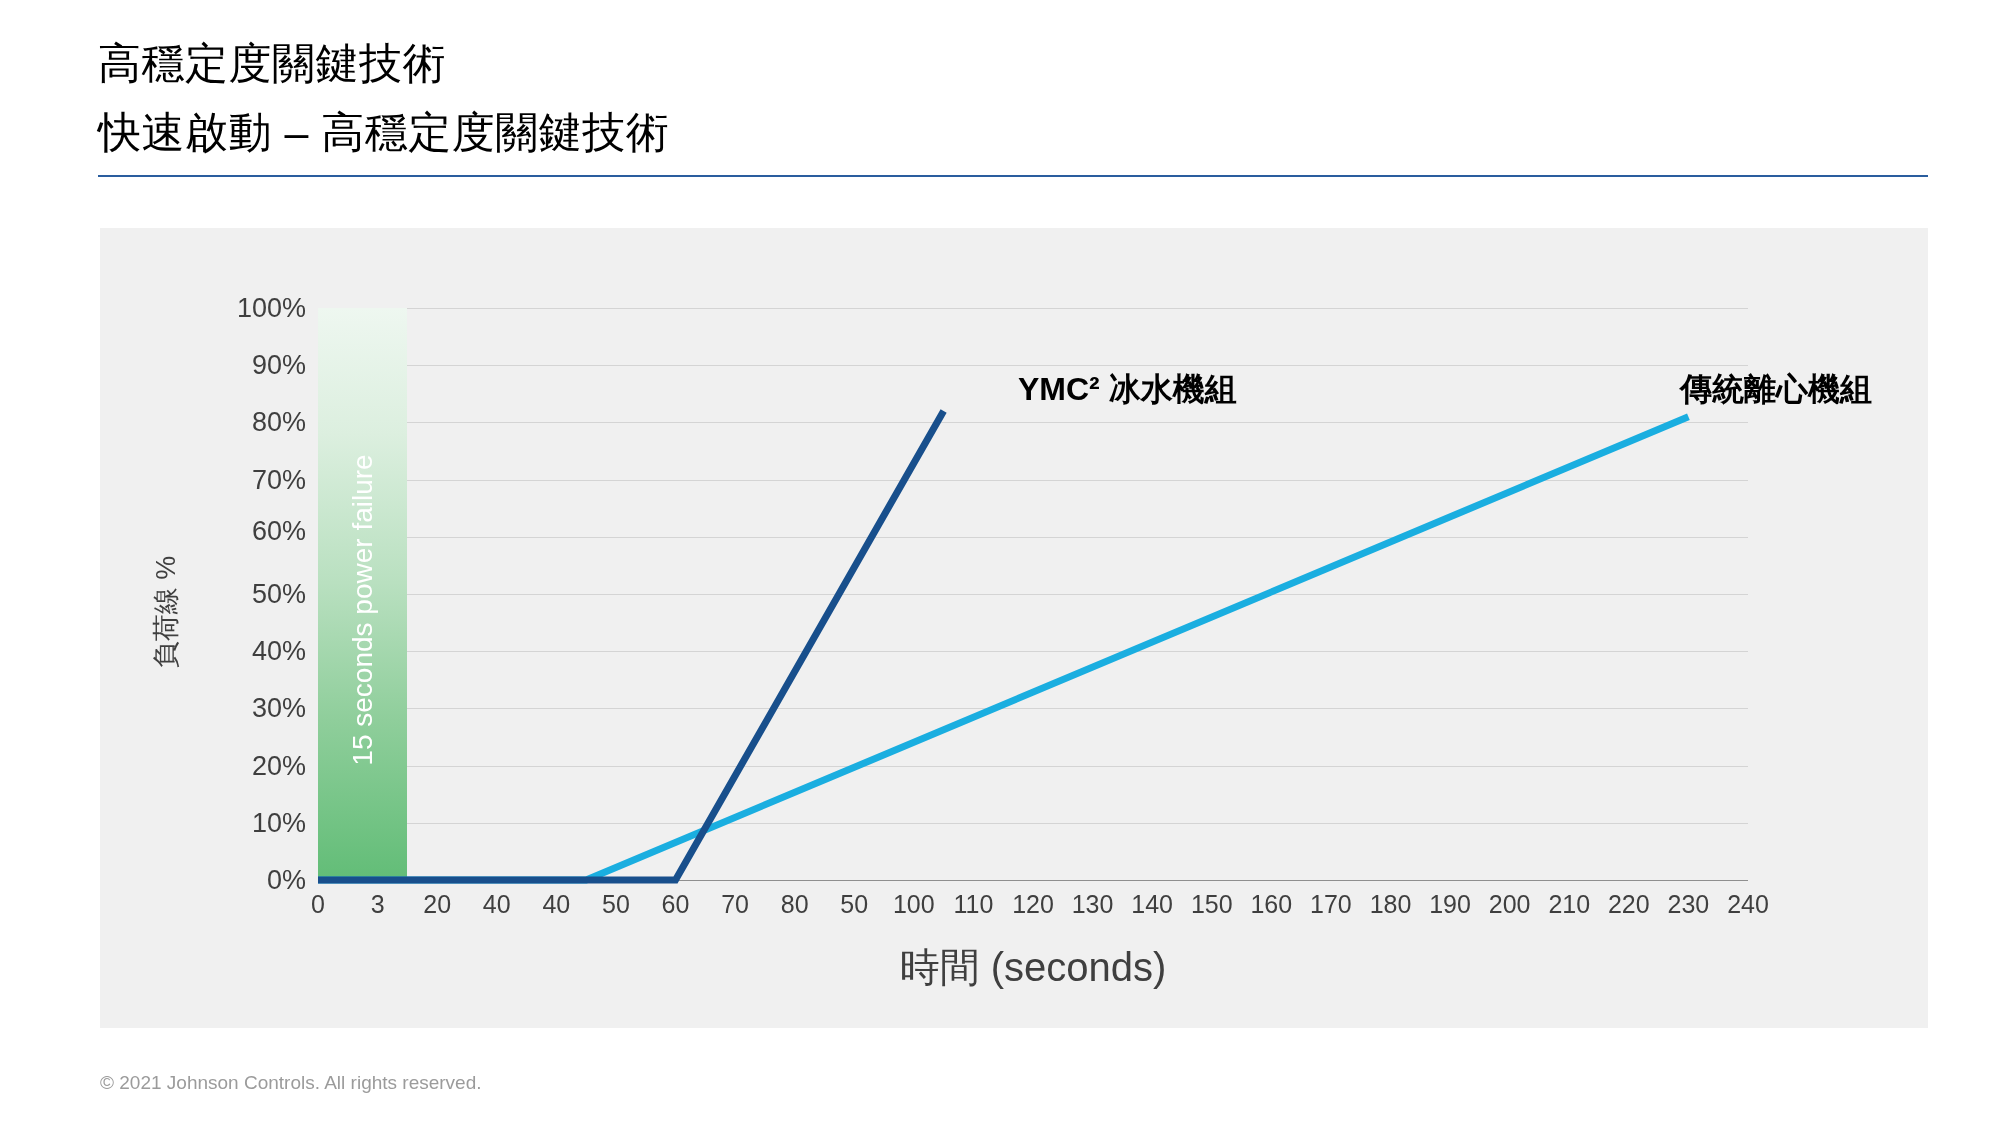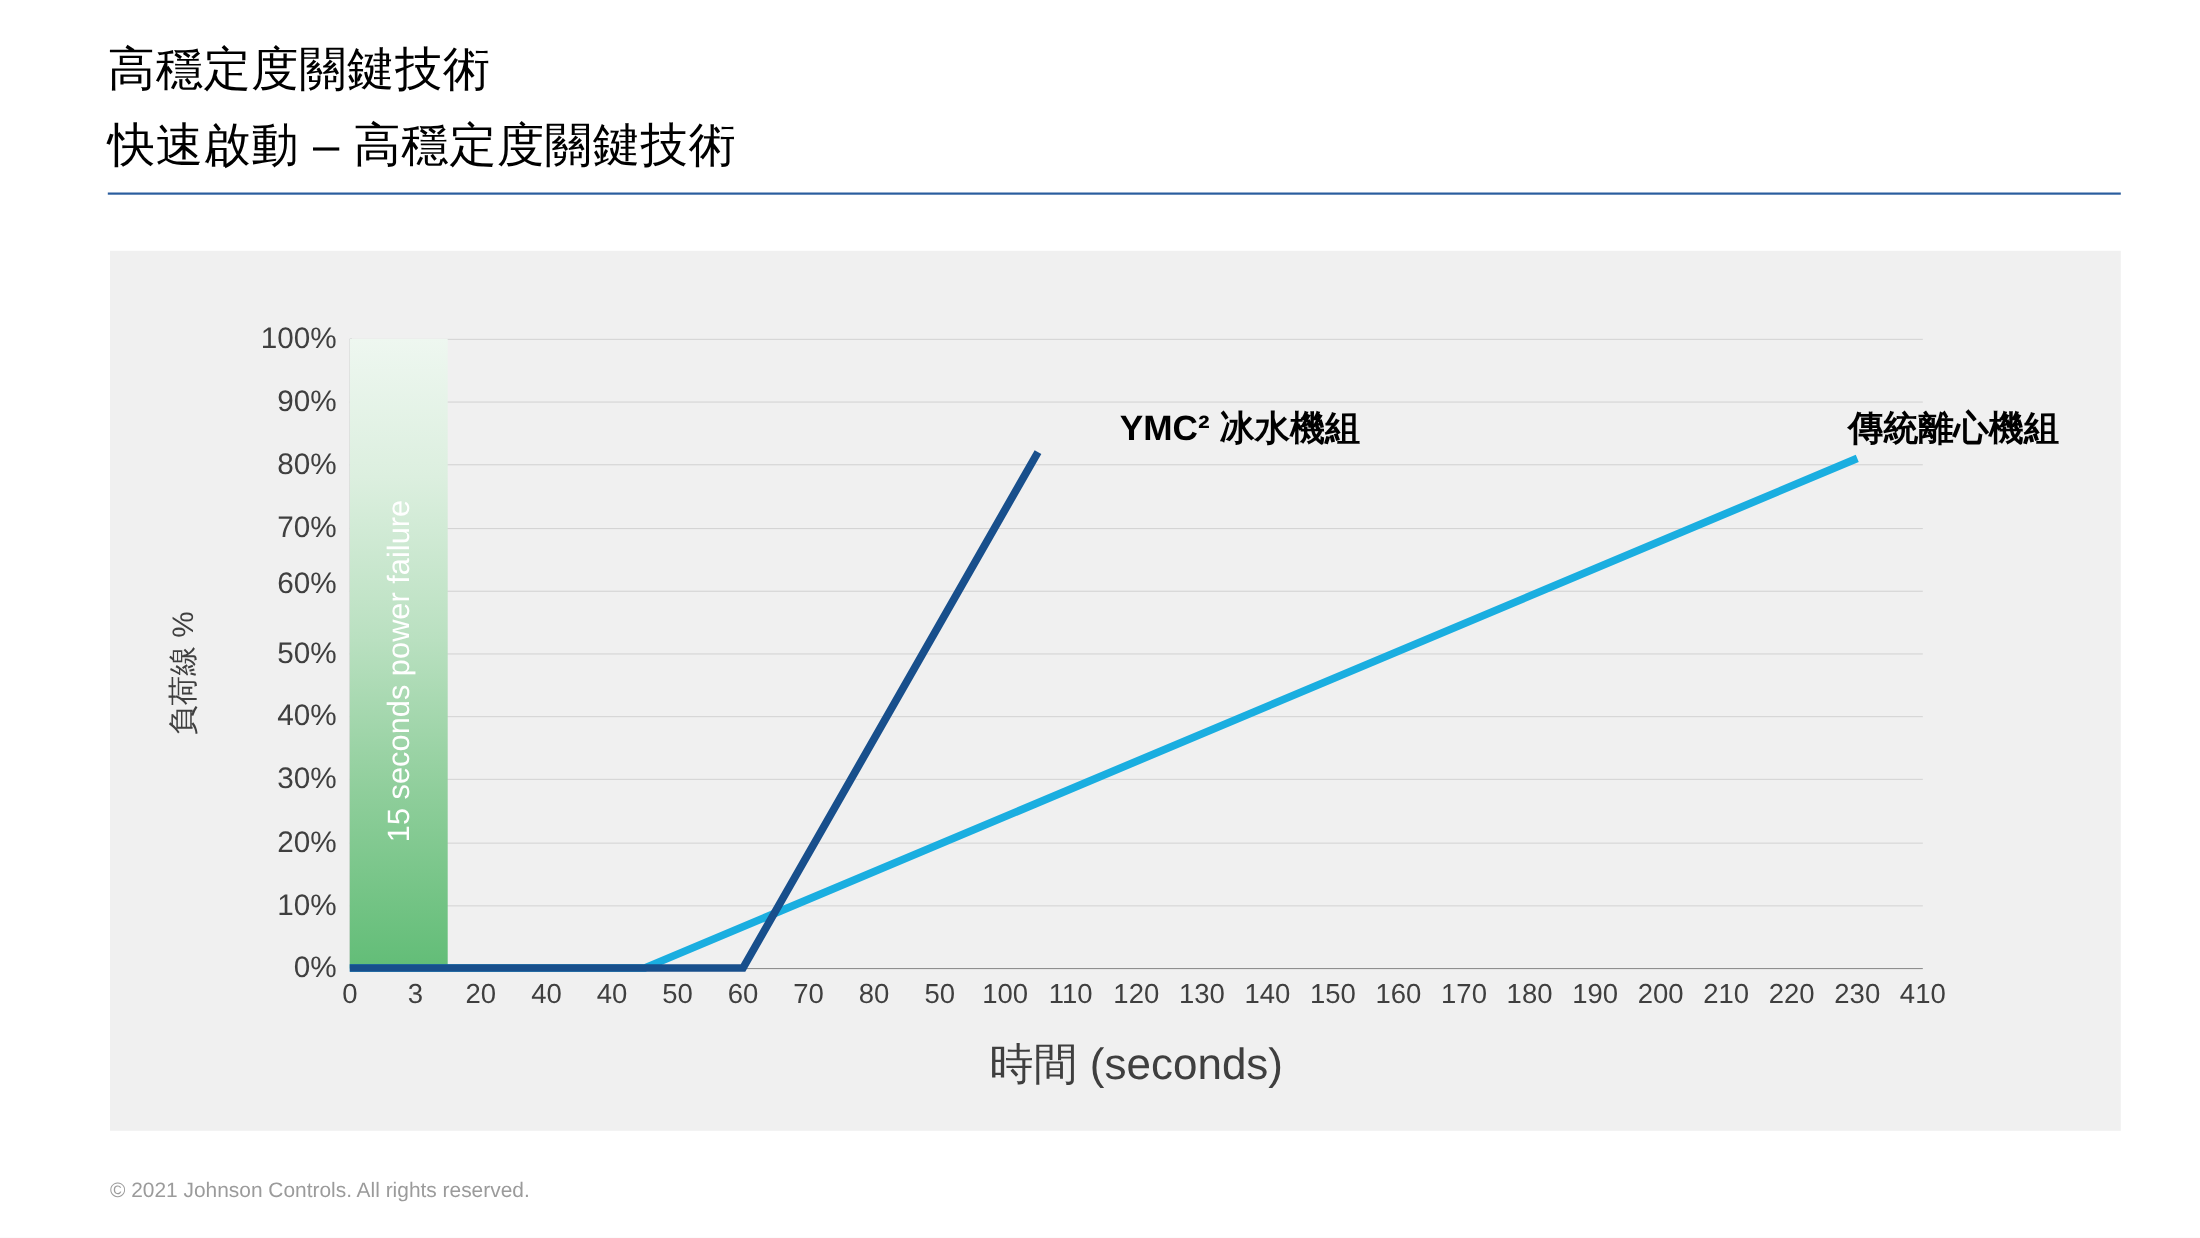--- a/index.html
+++ b/index.html
@@ -274,18 +274,18 @@
       <div class="x-tick" style="left: 834.167px;">140</div>
       <div class="x-tick" style="left: 893.75px;">150</div>
       <div class="x-tick" style="left: 953.333px;">160</div>
       <div class="x-tick" style="left: 1012.92px;">170</div>
       <div class="x-tick" style="left: 1072.5px;">180</div>
       <div class="x-tick" style="left: 1132.08px;">190</div>
       <div class="x-tick" style="left: 1191.67px;">200</div>
       <div class="x-tick" style="left: 1251.25px;">210</div>
       <div class="x-tick" style="left: 1310.83px;">220</div>
       <div class="x-tick" style="left: 1370.42px;">230</div>
-      <div class="x-tick" style="left: 1430px;">410</div>
+      <div class="x-tick" style="left: 1430px;">240</div>
     </div>
   <div id="x-axis-title">時間 (seconds)</div>
 </div>
 
 <div id="footer-copyright">© 2021 Johnson Controls. All rights reserved.</div>
 
 </body></html>

